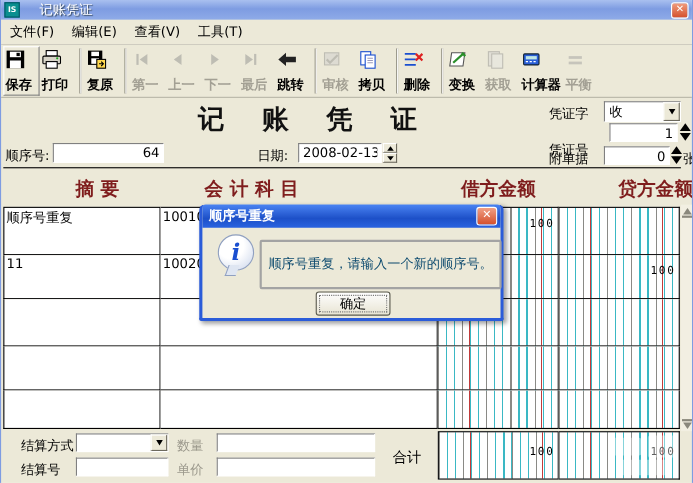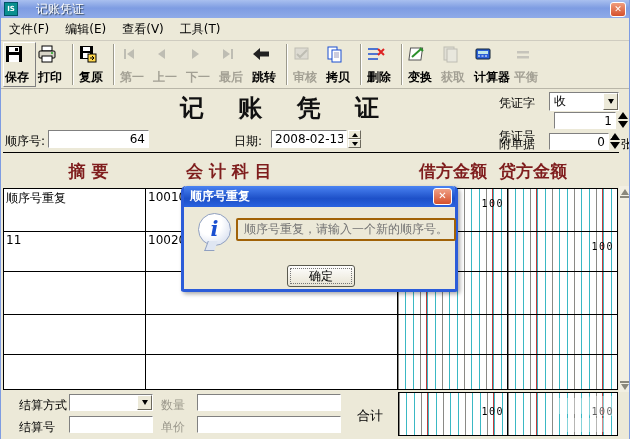--- a/index.html
+++ b/index.html
@@ -76,22 +76,22 @@
     display:flex;align-items:center;position:relative;}
   .dlg-title{color:#fff;font-weight:bold;font-size:12px;padding-left:6px;}
   .dlg-x{position:absolute;right:3px;top:2px;width:17px;height:15px;border:1px solid #fff;border-radius:3px;
     background:linear-gradient(180deg,#f0a086,#d4502c);color:#fff;font-size:10px;font-weight:bold;text-align:center;line-height:14px;cursor:pointer;}
   .info-icon{position:absolute;left:14px;top:27px;width:31px;height:31px;border-radius:50%;
     background:radial-gradient(circle at 35% 30%,#ffffff 40%,#c9d4ea);border:1px solid #90a0c0;
     color:#1a4fd0;font-family:"DejaVu Serif",serif;font-weight:bold;font-style:italic;font-size:21px;
     text-align:center;line-height:30px;}
   .info-tail{position:absolute;left:22px;top:55px;width:9px;height:9px;background:#dfe6f2;border:1px solid #90a0c0;
     border-top:none;border-right:none;transform:skewX(-20deg);}
-  .msgbox{position:absolute;left:52px;top:32px;width:208px;border:2px solid #a16207;border-radius:2px;
-    padding:2px 4px;font-size:12px;color:#737373;text-align:center;line-height:15px;}
+  .msgbox{position:absolute;left:52px;top:32px;width:208px;border:2px solid #a3a3a3;border-radius:2px;
+    padding:13px 4px;font-size:12px;color:#0c4a6e;text-align:center;line-height:15px;}
   .okbtn{position:absolute;left:103px;top:79px;width:66px;height:20px;border:1px solid #5a5a4f;border-radius:3px;
     background:linear-gradient(180deg,#fefefe,#e8e4d3);font-size:12px;color:#000;cursor:pointer;
     display:flex;align-items:center;justify-content:center;}
   .okbtn i{position:absolute;inset:2px;border:1px dotted #777;font-style:normal;pointer-events:none;}
   .okbtn span{position:relative;}
   
   .wmark{position:absolute;left:548px;top:394px;width:78px;height:42px;pointer-events:none;}
   .wmark div{position:absolute;background:rgba(255,255,255,.38);border-radius:2px;}
 </style>
 </head>
@@ -268,21 +268,21 @@
   <div class="spin2" style="left:609px;top:133px;">
     <i class="tri-u9"></i>
     <i class="tri-d9"></i>
   </div>
   <span class="lbl" style="left:620px;top:136px;">张</span>
 
   <div class="tline" style="left:2px;top:152px;width:616px;height:1px;"></div>
   <span class="thead" style="left:30px;width:115px;text-align:center;">摘    要</span>
   <span class="thead" style="left:185px;">会 计 科 目</span>
   <span class="thead" style="left:397px;width:110px;text-align:center;">借方金额</span>
-  <span class="thead" style="left:498px;width:110px;text-align:left;">贷方金额</span>
+  <span class="thead" style="left:519px;width:110px;text-align:right;">贷方金额</span>
 
   <div class="cell" style="left:2px;top:188px;width:143px;height:44px;border-left:1px solid #000;border-top:1px solid #000;">
       <div class="celltext">顺序号重复</div>
     </div>
   <div class="cell" style="left:145px;top:188px;width:252px;height:44px;border-top:1px solid #000;">
       <div class="celltext">10010</div>
     </div>
   <div class="cell ruled" style="left:397px;top:188px;width:110px;height:44px;border-top:1px solid #000;">
       <span class="amt">100</span>
     </div>

